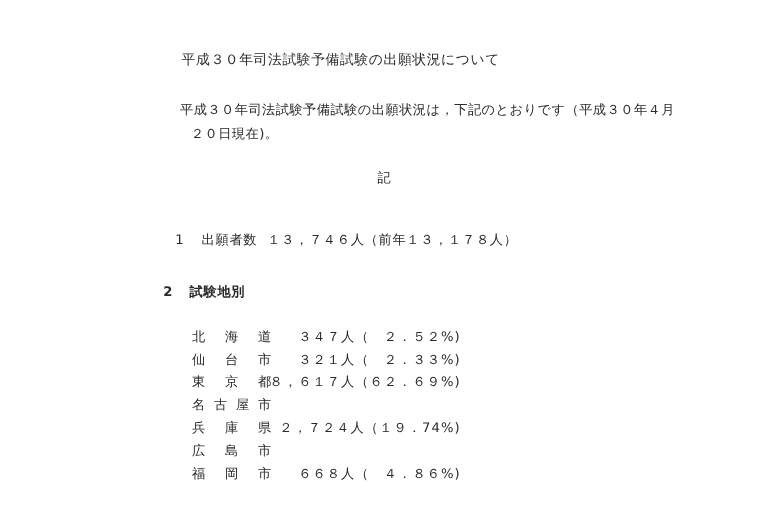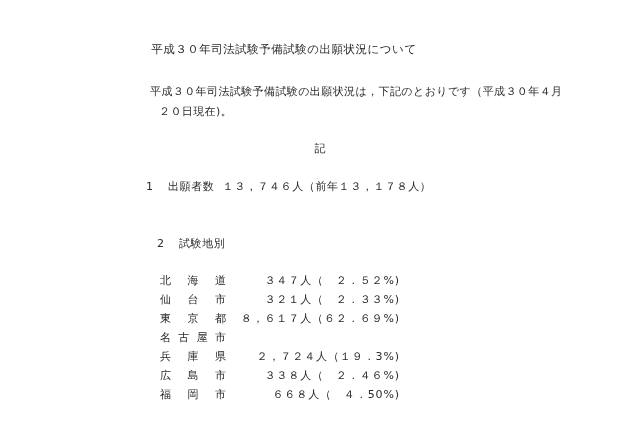--- a/index.html
+++ b/index.html
@@ -19,38 +19,38 @@
     .abs { position: absolute; white-space: nowrap; }
     .title {
       left: 0; width: 568px; top: 42px;
       text-align: center;
       font-size: 11.5px;
       letter-spacing: 0.5px;
     }
     .intro1 { left: 150px; top: 84px; letter-spacing: 0.4px; text-align: right; }
     .intro2 { left: 159px; top: 104px; letter-spacing: 0.4px; }
     .ki { left: 0; width: 640px; top: 141px; text-align: center; }
-    .sec1 { left: 146px; top: 179px; letter-spacing: 0.6px; }
+    .sec1 { left: 146px; top: 192px; letter-spacing: 0.6px; }
     .sec1 .num { display: inline-block; width: 22px; }
-    .sec2 { left: 157px; top: 236px; letter-spacing: 0.6px; }
+    .sec2 { left: 136px; top: 236px; letter-spacing: 0.6px; font-weight: bold; }
     .sec2 .num { display: inline-block; width: 22px; }
     .rows { left: 160px; top: 271px; }
     .row {
       height: 19px;
       line-height: 19px;
       position: relative;
       width: 240px;
     }
     .row .loc {
       position: absolute; left: 0; width: 66px;
       letter-spacing: 0;
       display: flex; justify-content: space-between;
     }
     .row .val {
-      position: absolute; right: 0; text-align: center;
+      position: absolute; right: 16px; text-align: center;
       letter-spacing: 0.9px;
     }
   </style>
 </head>
 <body>
 
 <div class="abs title">平成３０年司法試験予備試験の出願状況について</div>
 
 <div class="abs intro1">平成３０年司法試験予備試験の出願状況は，下記のとおりです（平成３０年４月</div>
 <div class="abs intro2">２０日現在)。</div>
@@ -97,31 +97,30 @@
         <span>屋</span>
         <span>市</span>
       </span>
     </div>
     <div class="row">
       <span class="loc">
         <span>兵</span>
         <span>庫</span>
         <span>県</span>
       </span>
-      <span class="val"><span>２，７２４人</span><span>（１９．3%)</span></span>
+      <span class="val"><span>２，７２４人</span><span>（１９．74%)</span></span>
     </div>
     <div class="row">
       <span class="loc">
         <span>広</span>
         <span>島</span>
         <span>市</span>
       </span>
-      <span class="val"><span>３３８人</span><span>（　２．４６%)</span></span>
     </div>
     <div class="row">
       <span class="loc">
         <span>福</span>
         <span>岡</span>
         <span>市</span>
       </span>
-      <span class="val"><span>６６８人</span><span>（　４．50%)</span></span>
+      <span class="val"><span>６６８人</span><span>（　４．８６%)</span></span>
     </div>
   </div>
 
 </body></html>

